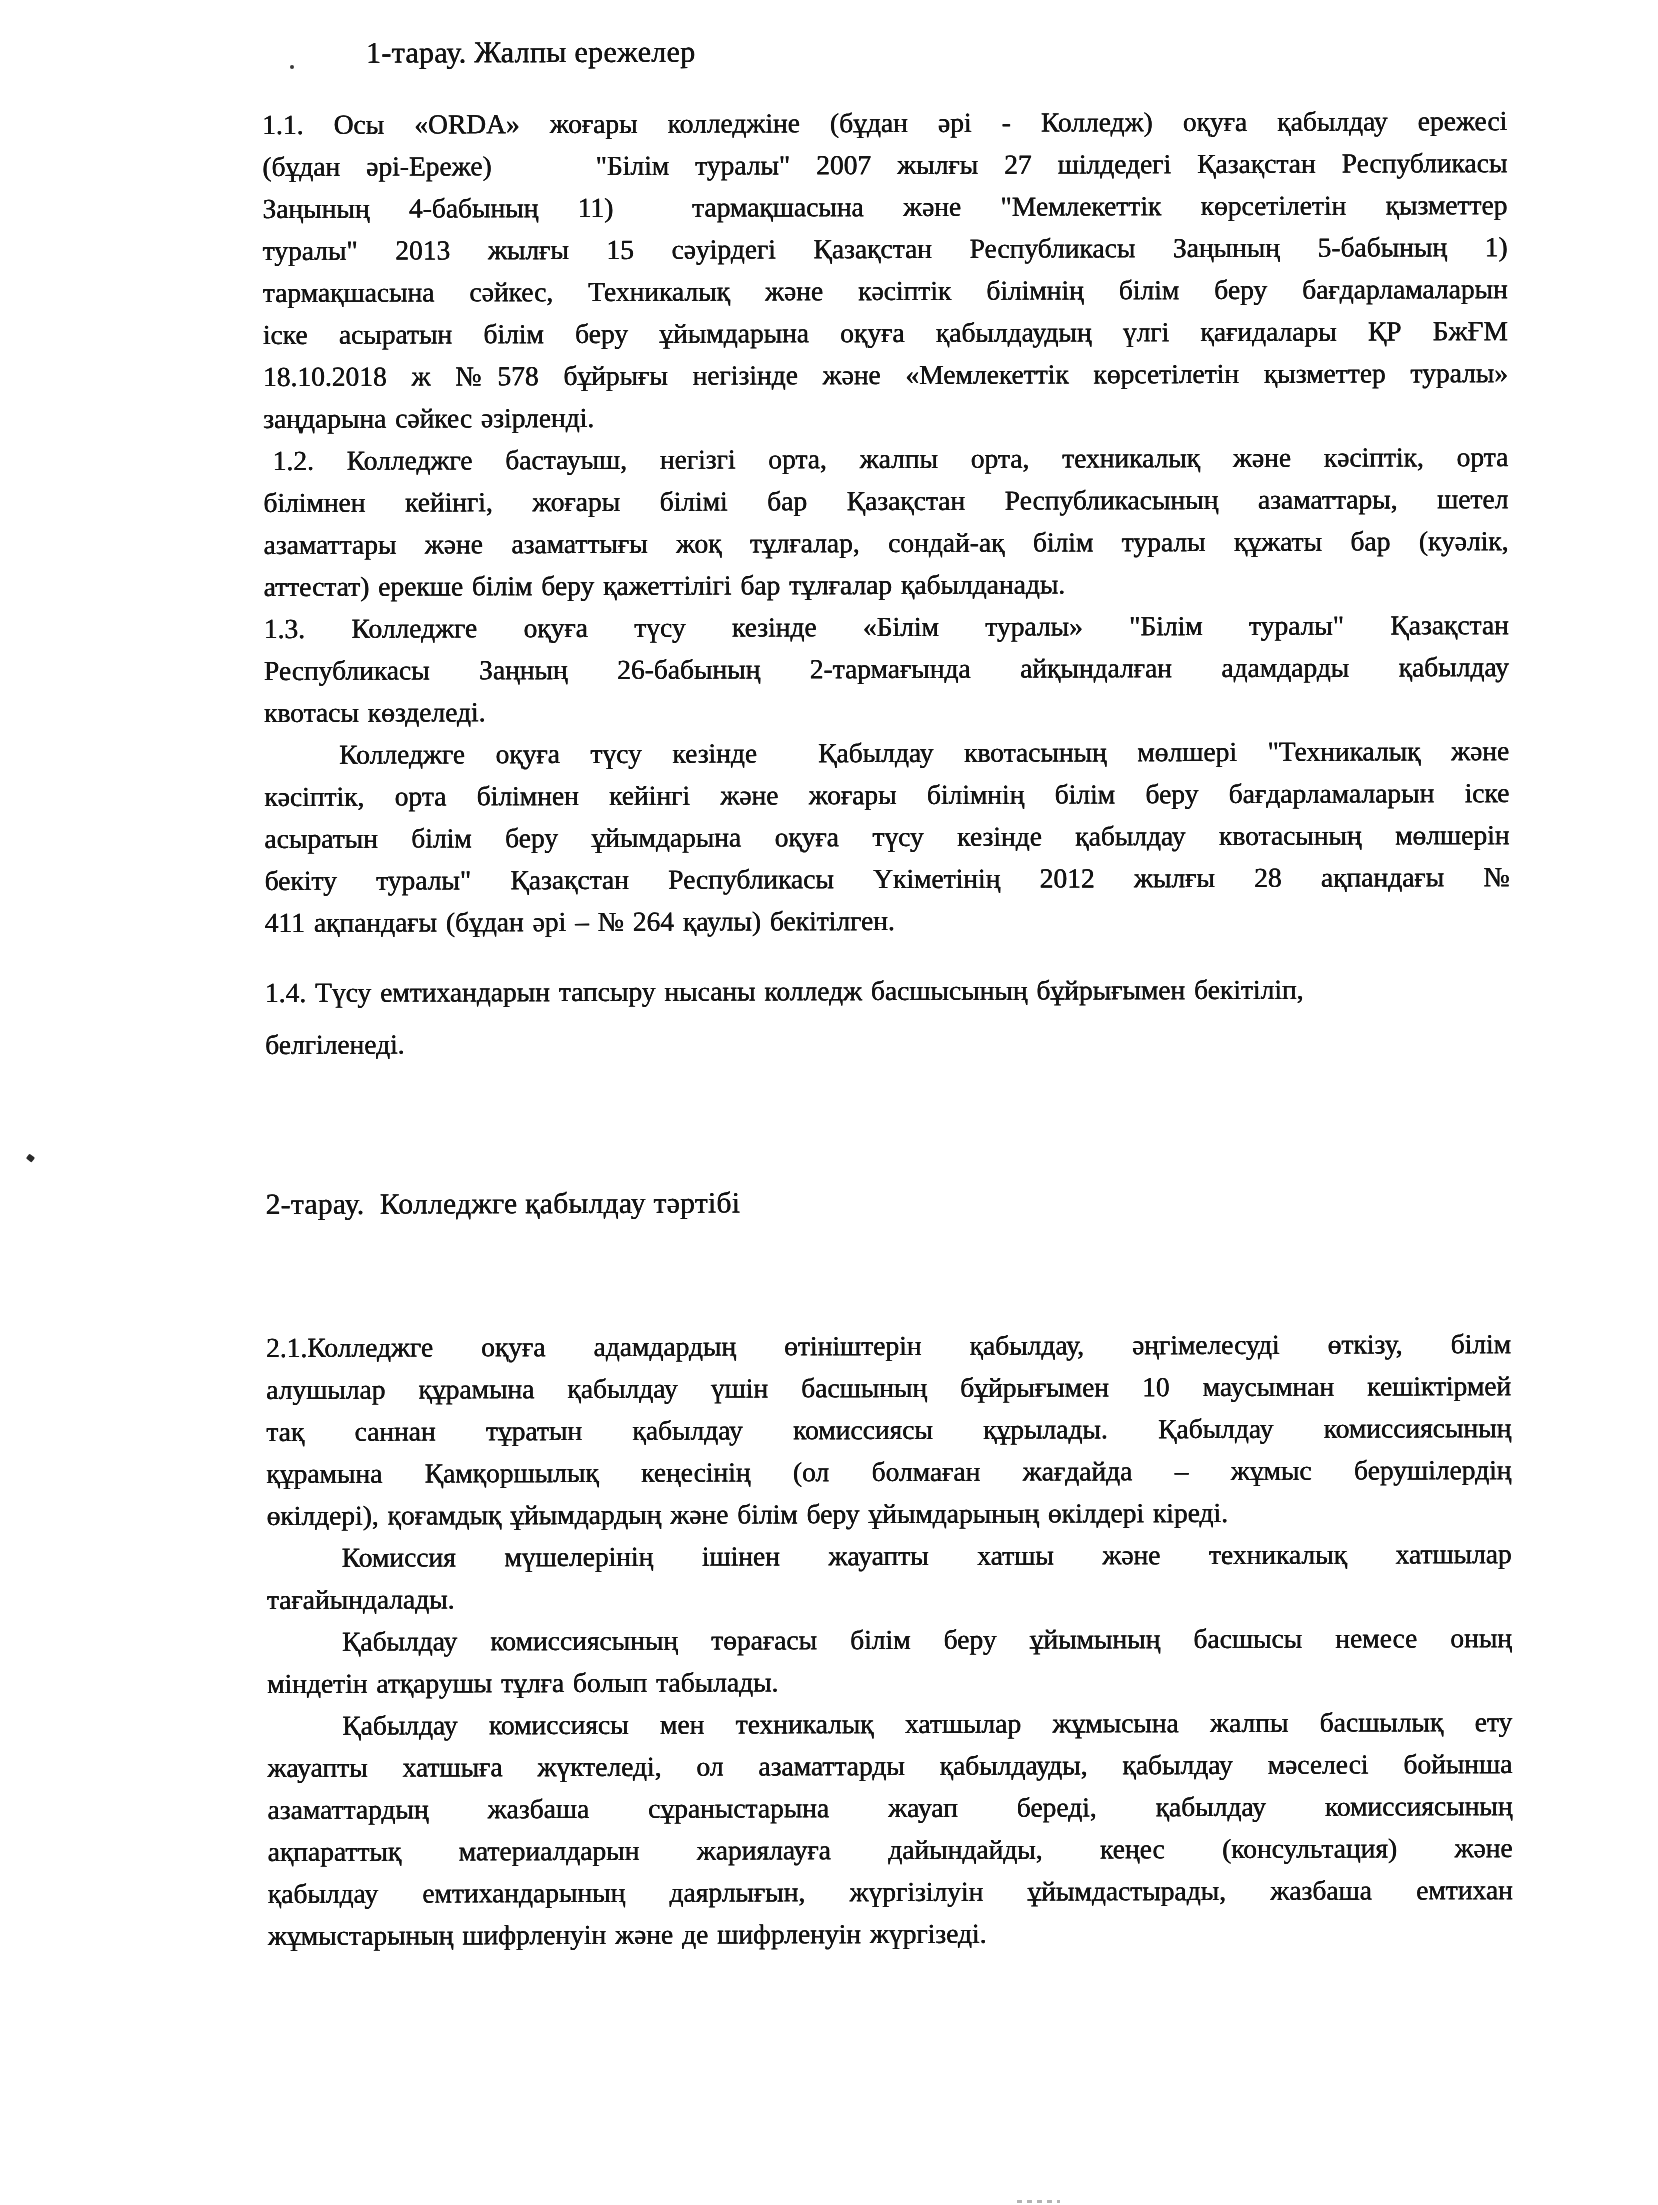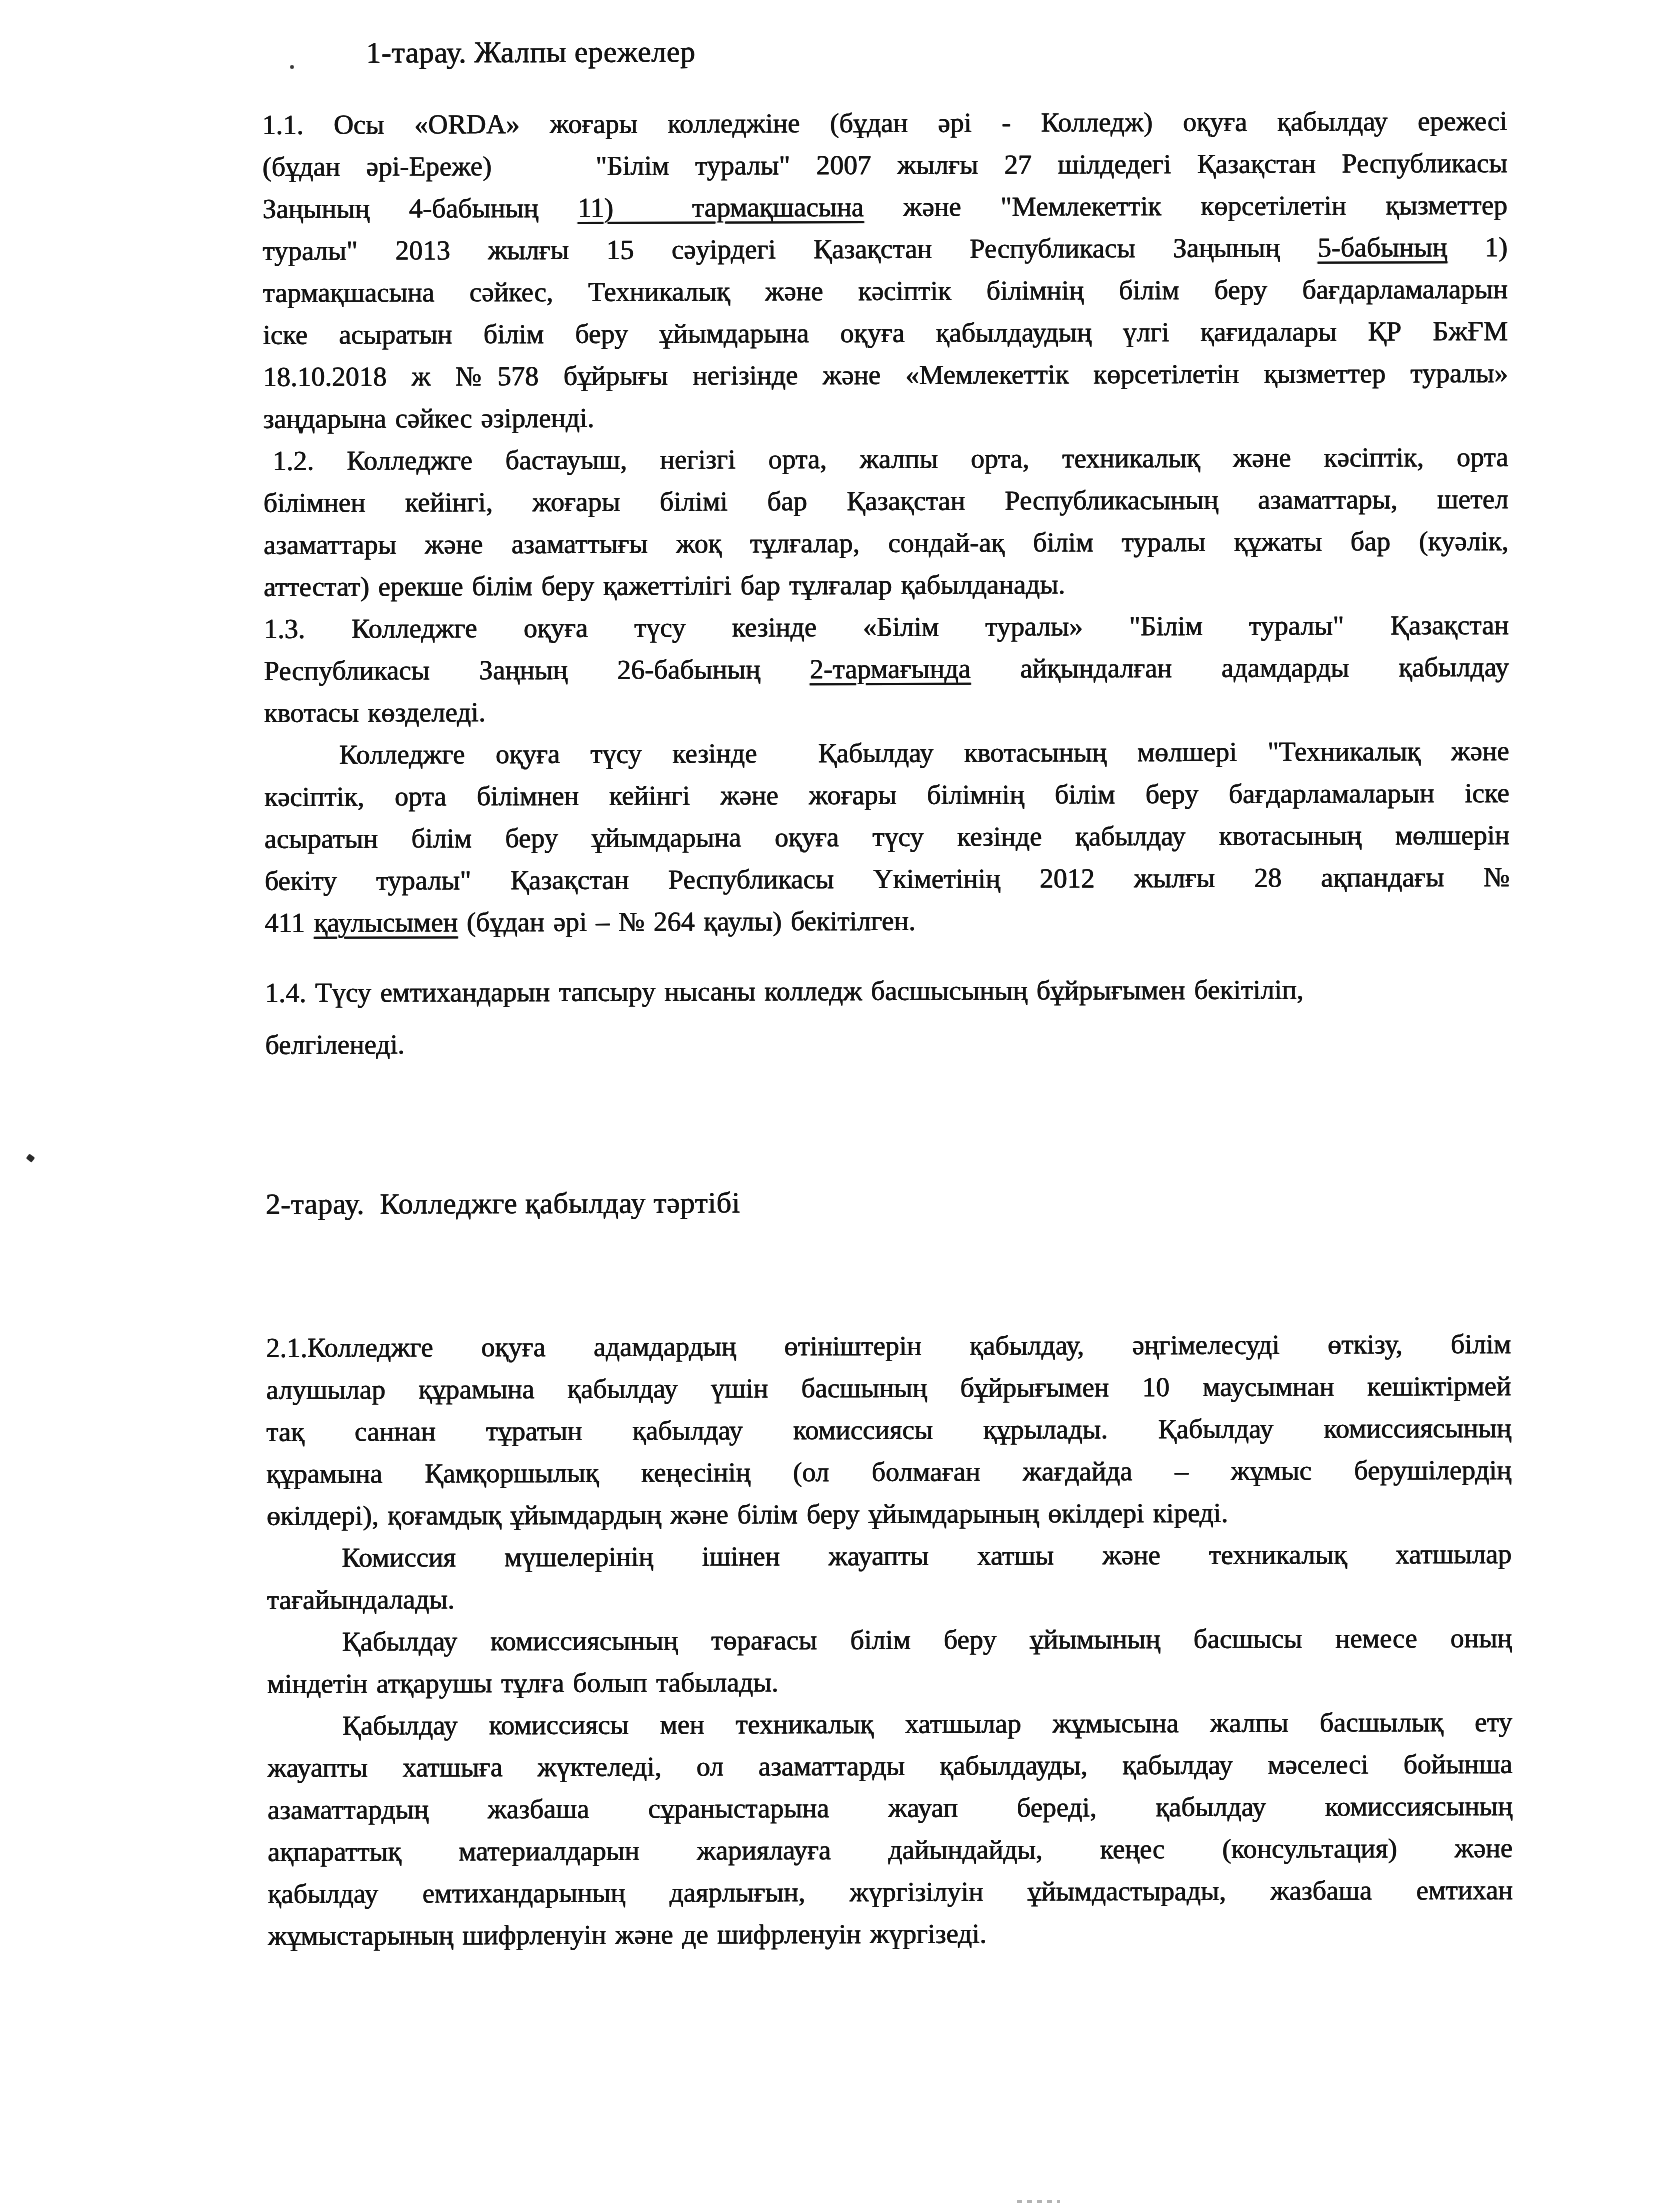--- a/index.html
+++ b/index.html
@@ -56,21 +56,20 @@
     text-align: left;
     white-space: pre-wrap;
   }
   .line.just {
     text-align: justify;
     text-align-last: justify;
   }
   .line.ind1 { text-indent: 75px; }
   .line.ind2 { text-indent: 9.4px; }
   .u {
-    text-decoration: underline;
     text-decoration-thickness: 2px;
     text-underline-offset: 4.7px;
   }
   .p-1-4 { margin-top: 23px; }
   .p-1-4 .line { height: 52px; line-height: 52px; }
   .p-2-1 { margin-top: 104px; }
   
   .speck-a {
     position: absolute; left: 27px; top: 1155px;
     width: 6.7px; height: 6px; background: #2a2a2a;
@@ -116,21 +115,21 @@
         <div class="line just"><span>1.3. Колледжге оқуға түсу кезінде «Білім туралы» "Білім туралы" Қазақстан</span></div>
         <div class="line just"><span>Республикасы Заңның 26-бабының </span><span class="u">2-тармағында</span><span> айқындалған адамдарды қабылдау</span></div>
         <div class="line"><span>квотасы көзделеді.</span></div>
       </div>
 
     <div class="para p-quota">
         <div class="line just ind1"><span>Колледжге оқуға түсу кезінде&nbsp; Қабылдау квотасының мөлшері "Техникалық және</span></div>
         <div class="line just"><span>кәсіптік, орта білімнен кейінгі және жоғары білімнің білім беру бағдарламаларын іске</span></div>
         <div class="line just"><span>асыратын білім беру ұйымдарына оқуға түсу кезінде қабылдау квотасының мөлшерін</span></div>
         <div class="line just"><span>бекіту туралы" Қазақстан Республикасы Үкіметінің 2012 жылғы 28 ақпандағы №</span></div>
-        <div class="line"><span>411 </span><span class="u">қаулысымен</span><span> (бұдан әрі – № 264 қаулы) бекітілген.</span></div>
+        <div class="line"><span>411 </span><span class="u">ақпандағы</span><span> (бұдан әрі – № 264 қаулы) бекітілген.</span></div>
       </div>
 
     <div class="para p-1-4">
         <div class="line"><span>1.4. Түсу емтихандарын тапсыру нысаны колледж басшысының бұйрығымен бекітіліп,</span></div>
         <div class="line"><span>белгіленеді.</span></div>
       </div>
 
     <h2 class="ch2-title">2-тарау.  Колледжге қабылдау тәртібі</h2>
 
     <div class="para p-2-1">

